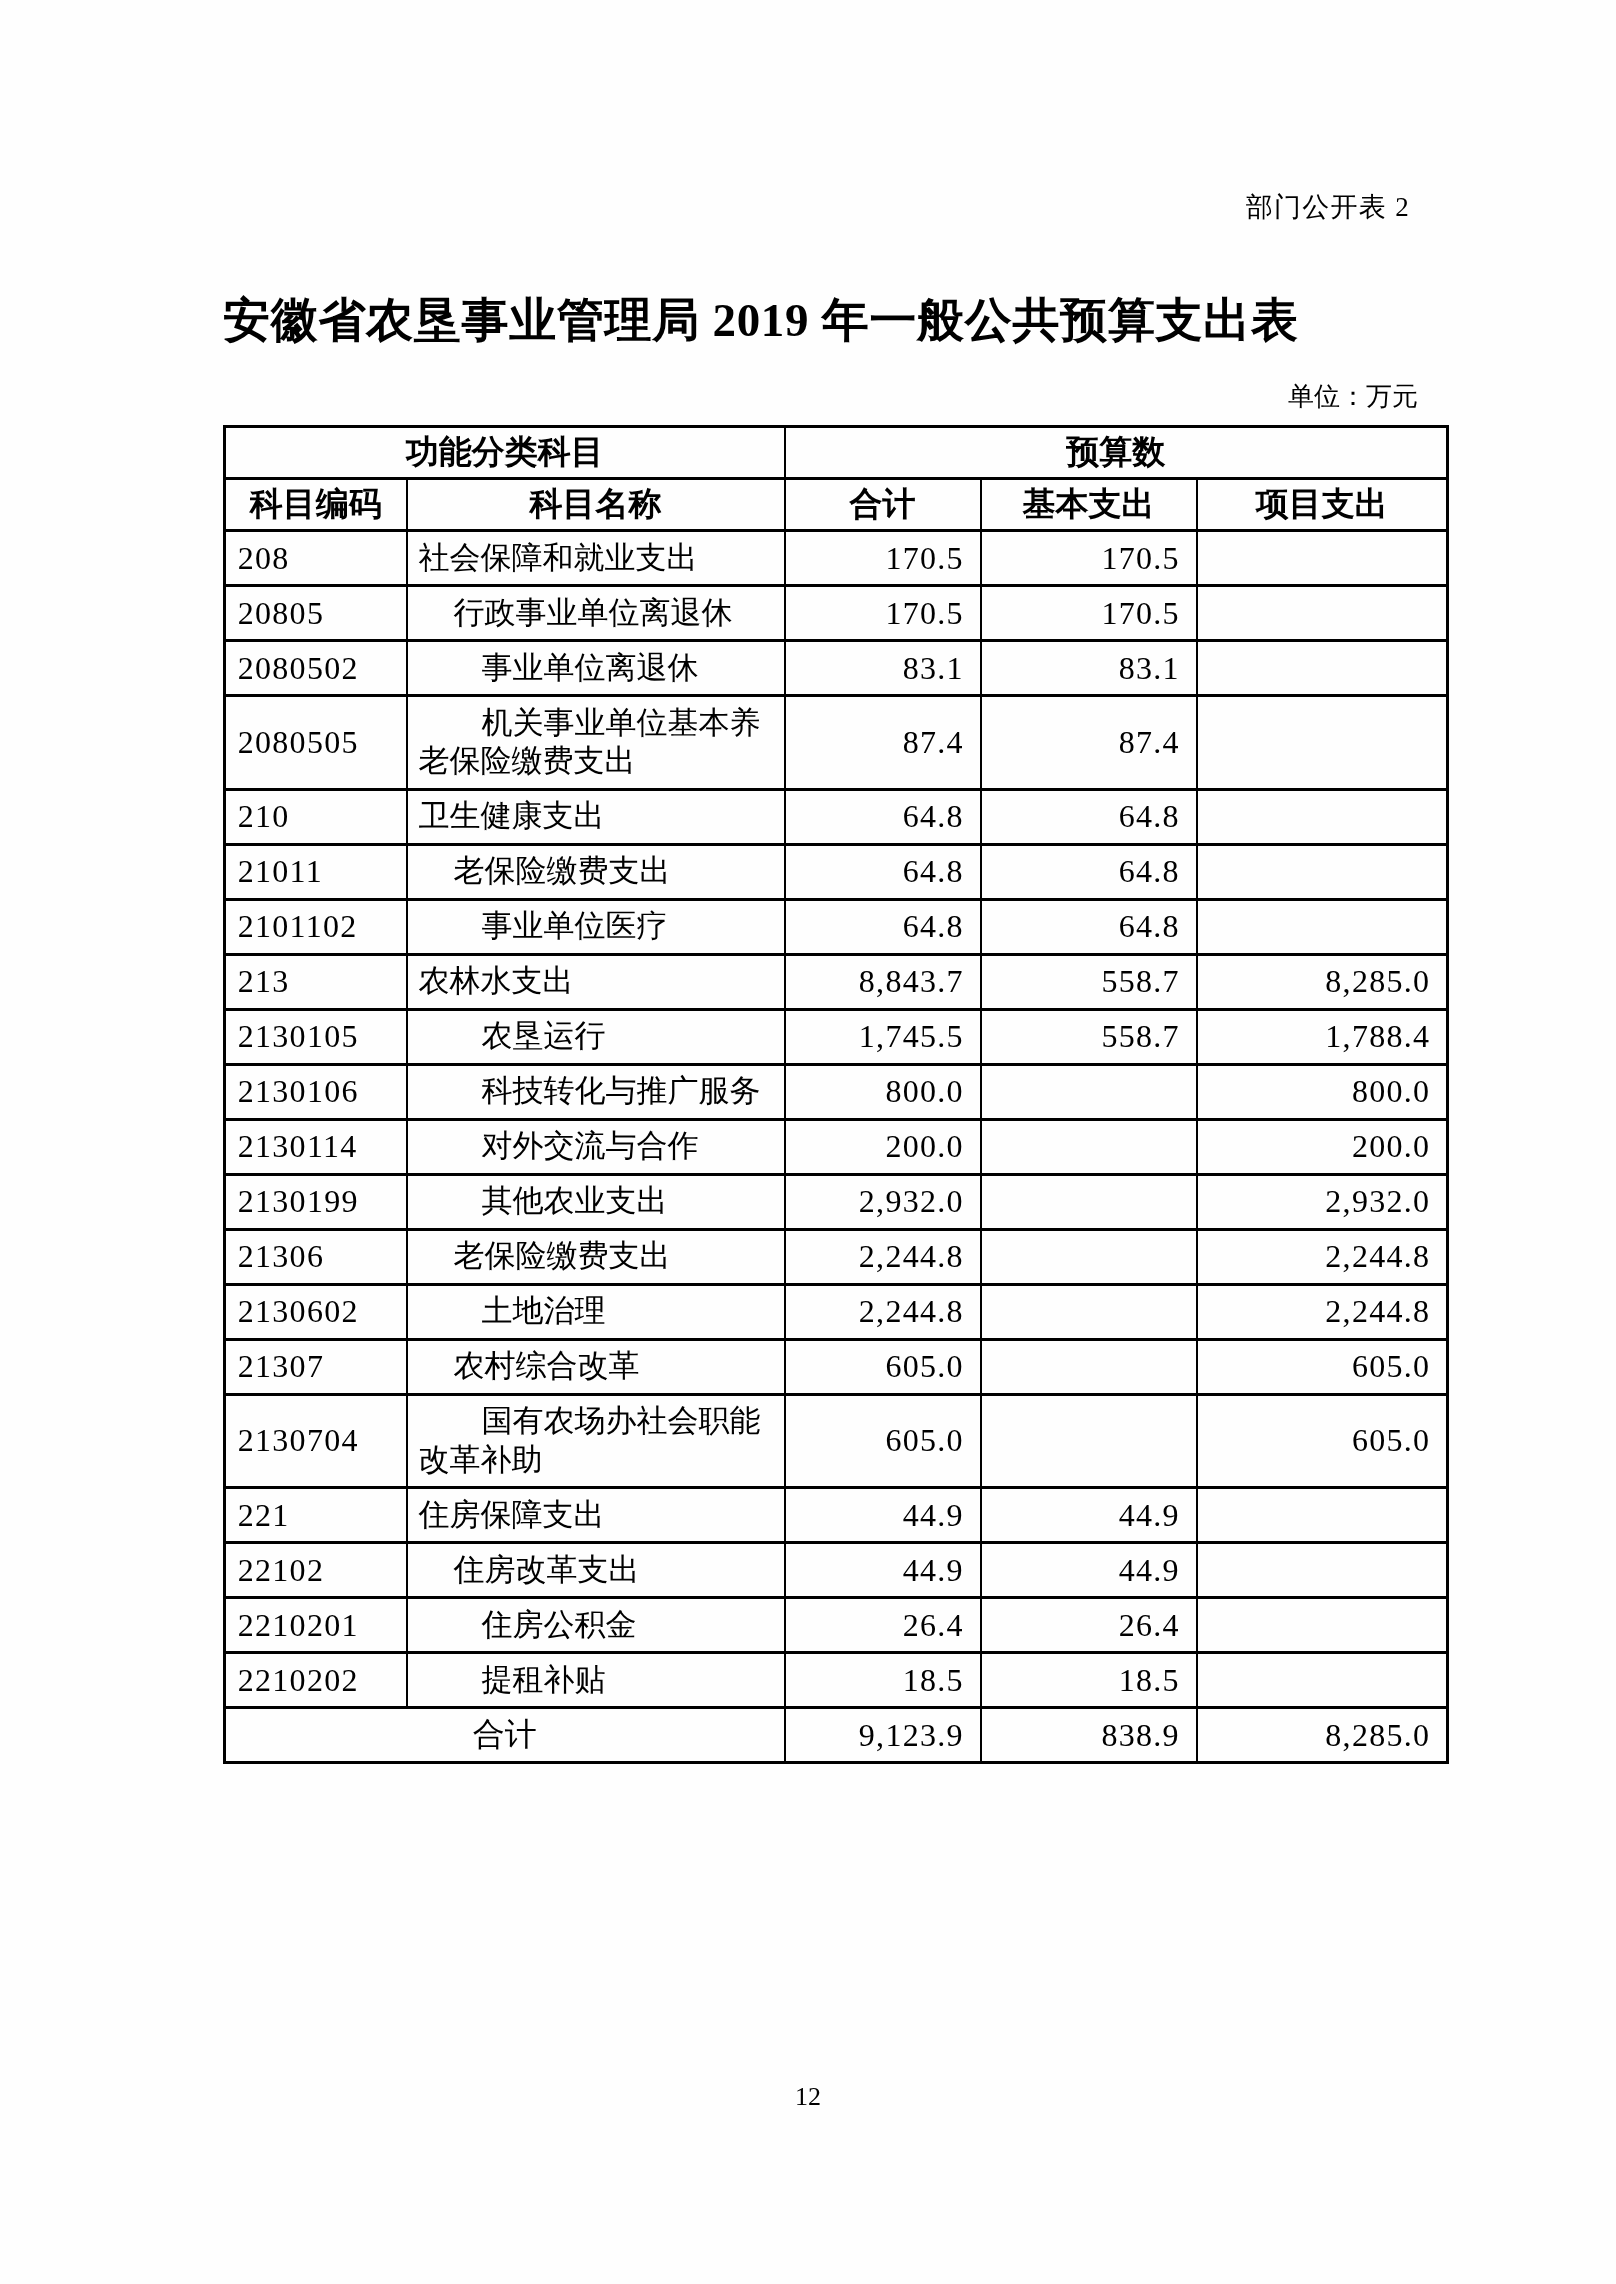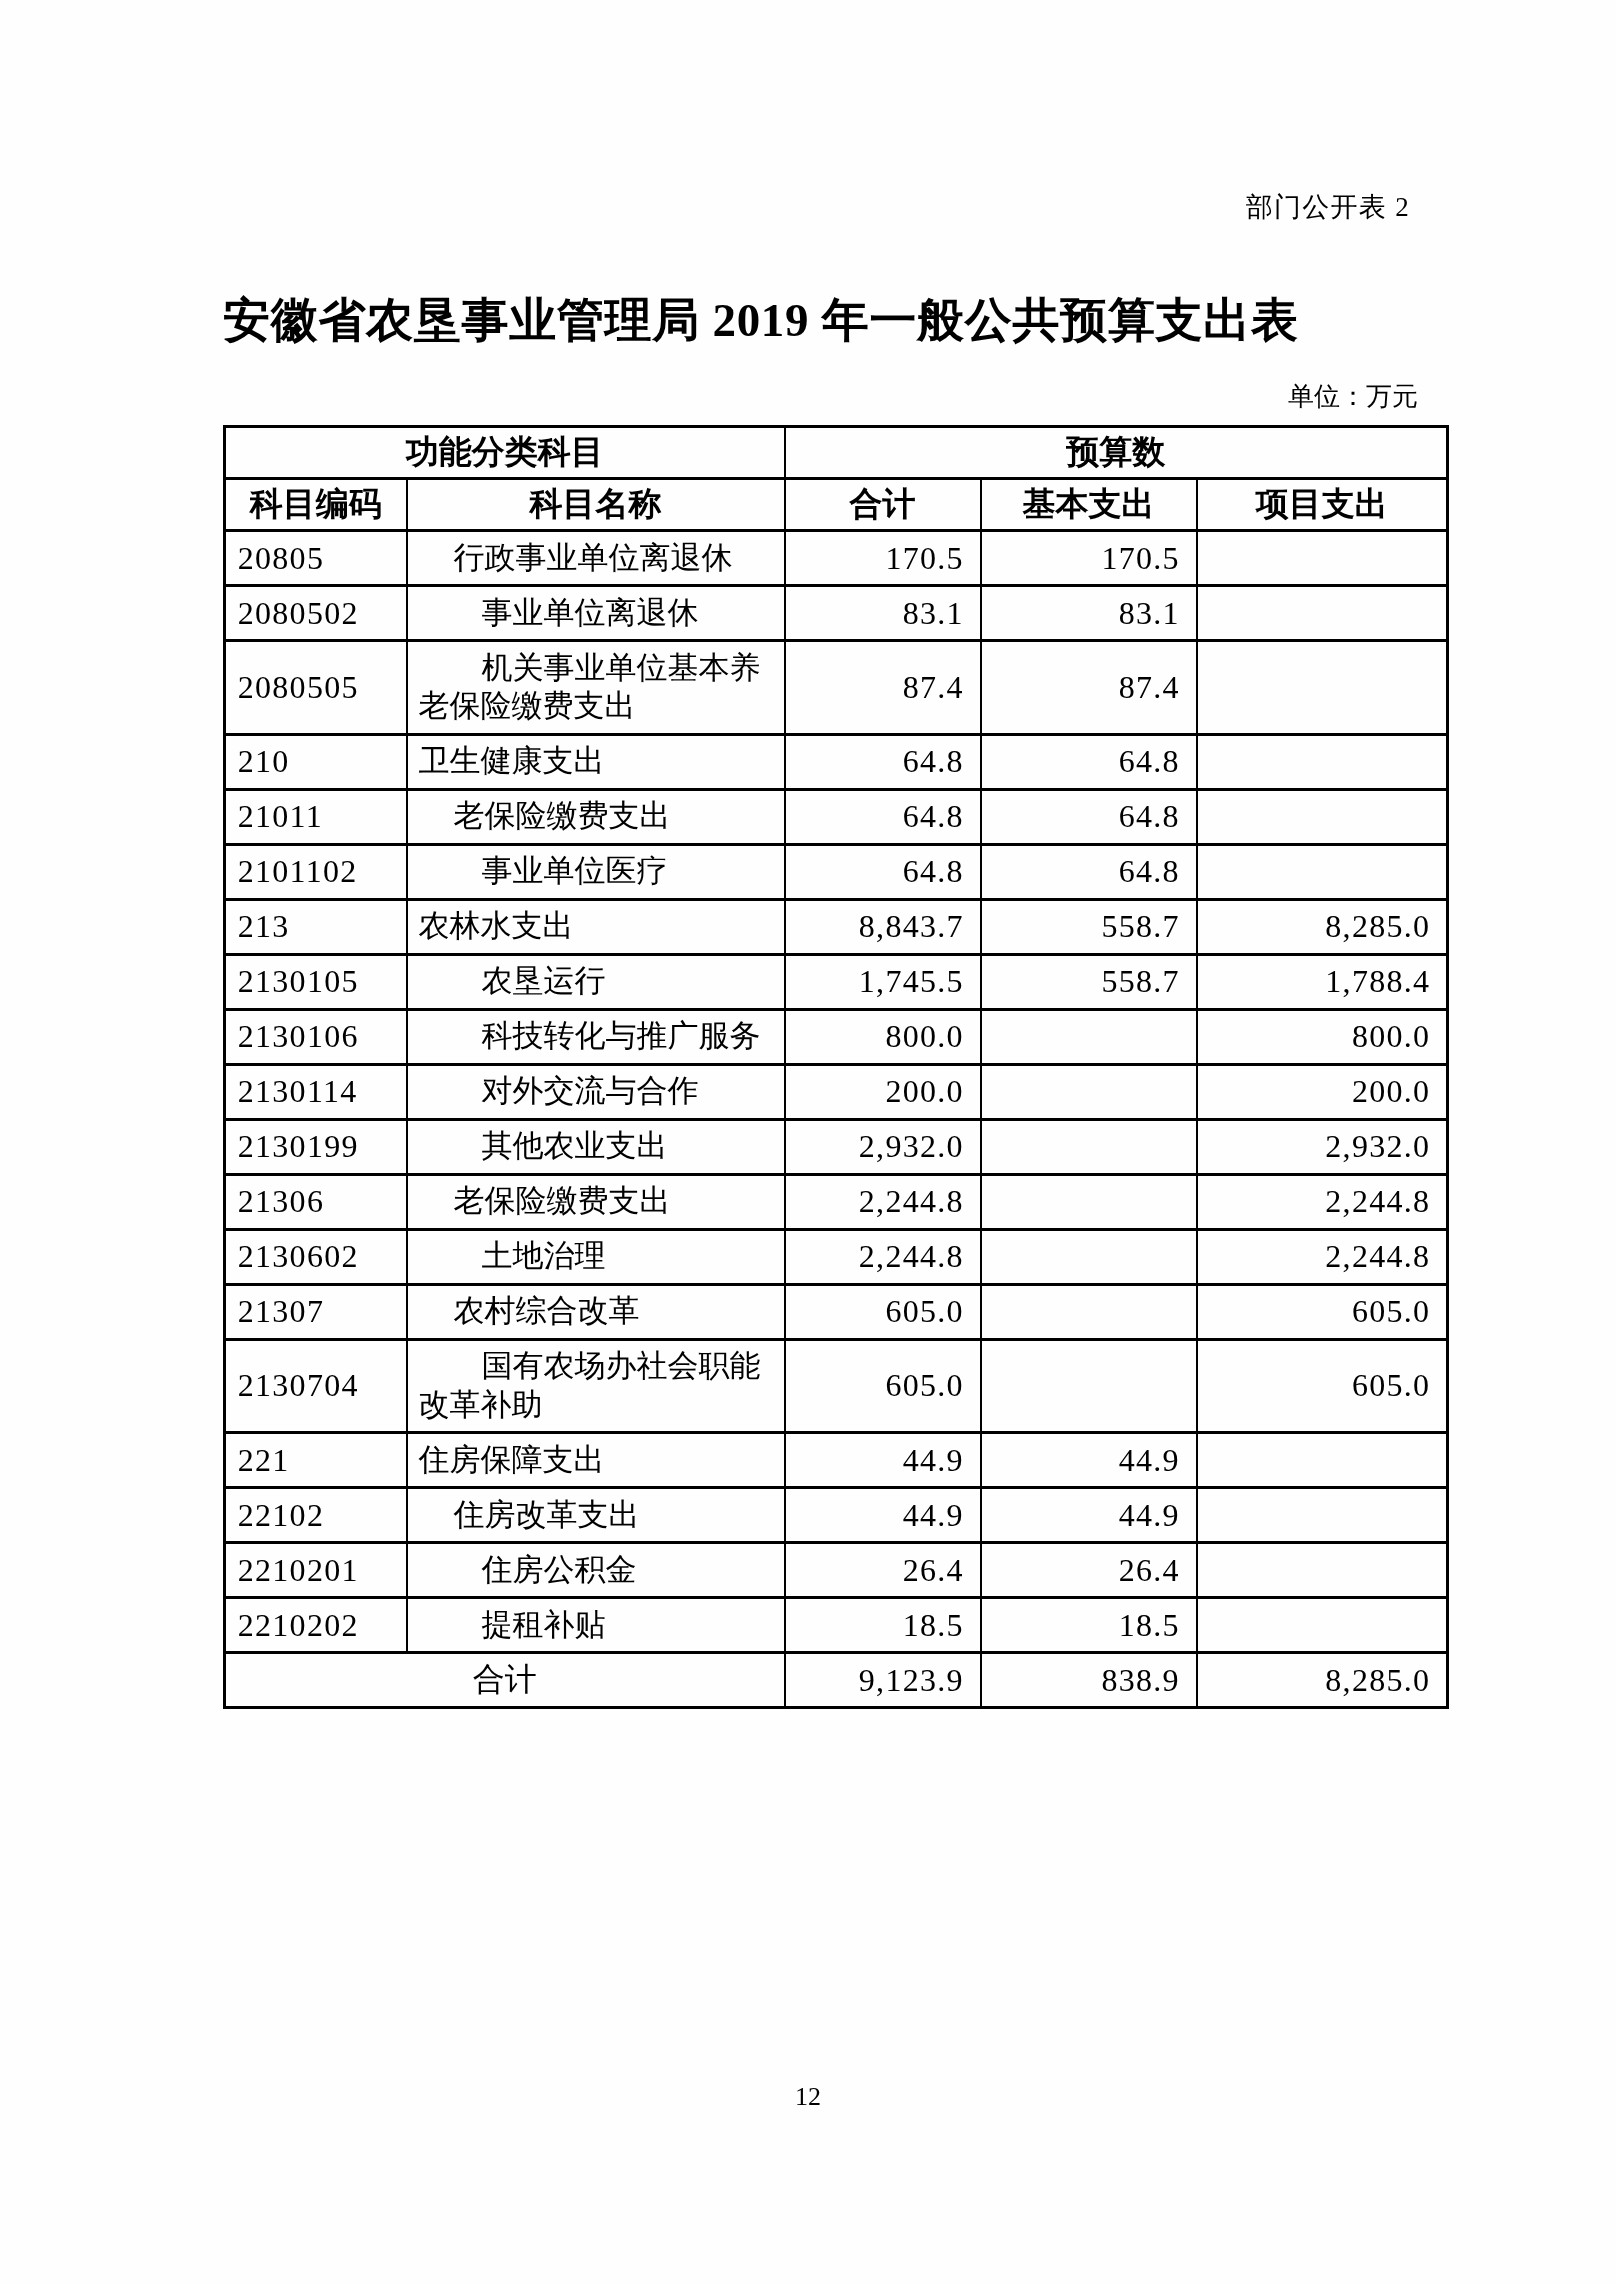--- a/index.html
+++ b/index.html
@@ -132,20 +132,27 @@
       <tr>
         <th>科目编码</th>
         <th>科目名称</th>
         <th>合计</th>
         <th>基本支出</th>
         <th>项目支出</th>
       </tr>
     </thead>
     <tbody id="table-body">
         <tr class="row">
+          <td class="code">208</td>
+          <td class="name indent-0">社会保障和就业支出</td>
+          <td class="num">170.5</td>
+          <td class="num">170.5</td>
+          <td class="num"></td>
+        </tr>
+        <tr class="row">
           <td class="code">20805</td>
           <td class="name indent-1">行政事业单位离退休</td>
           <td class="num">170.5</td>
           <td class="num">170.5</td>
           <td class="num"></td>
         </tr>
         <tr class="row">
           <td class="code">2080502</td>
           <td class="name indent-2">事业单位离退休</td>
           <td class="num">83.1</td>

